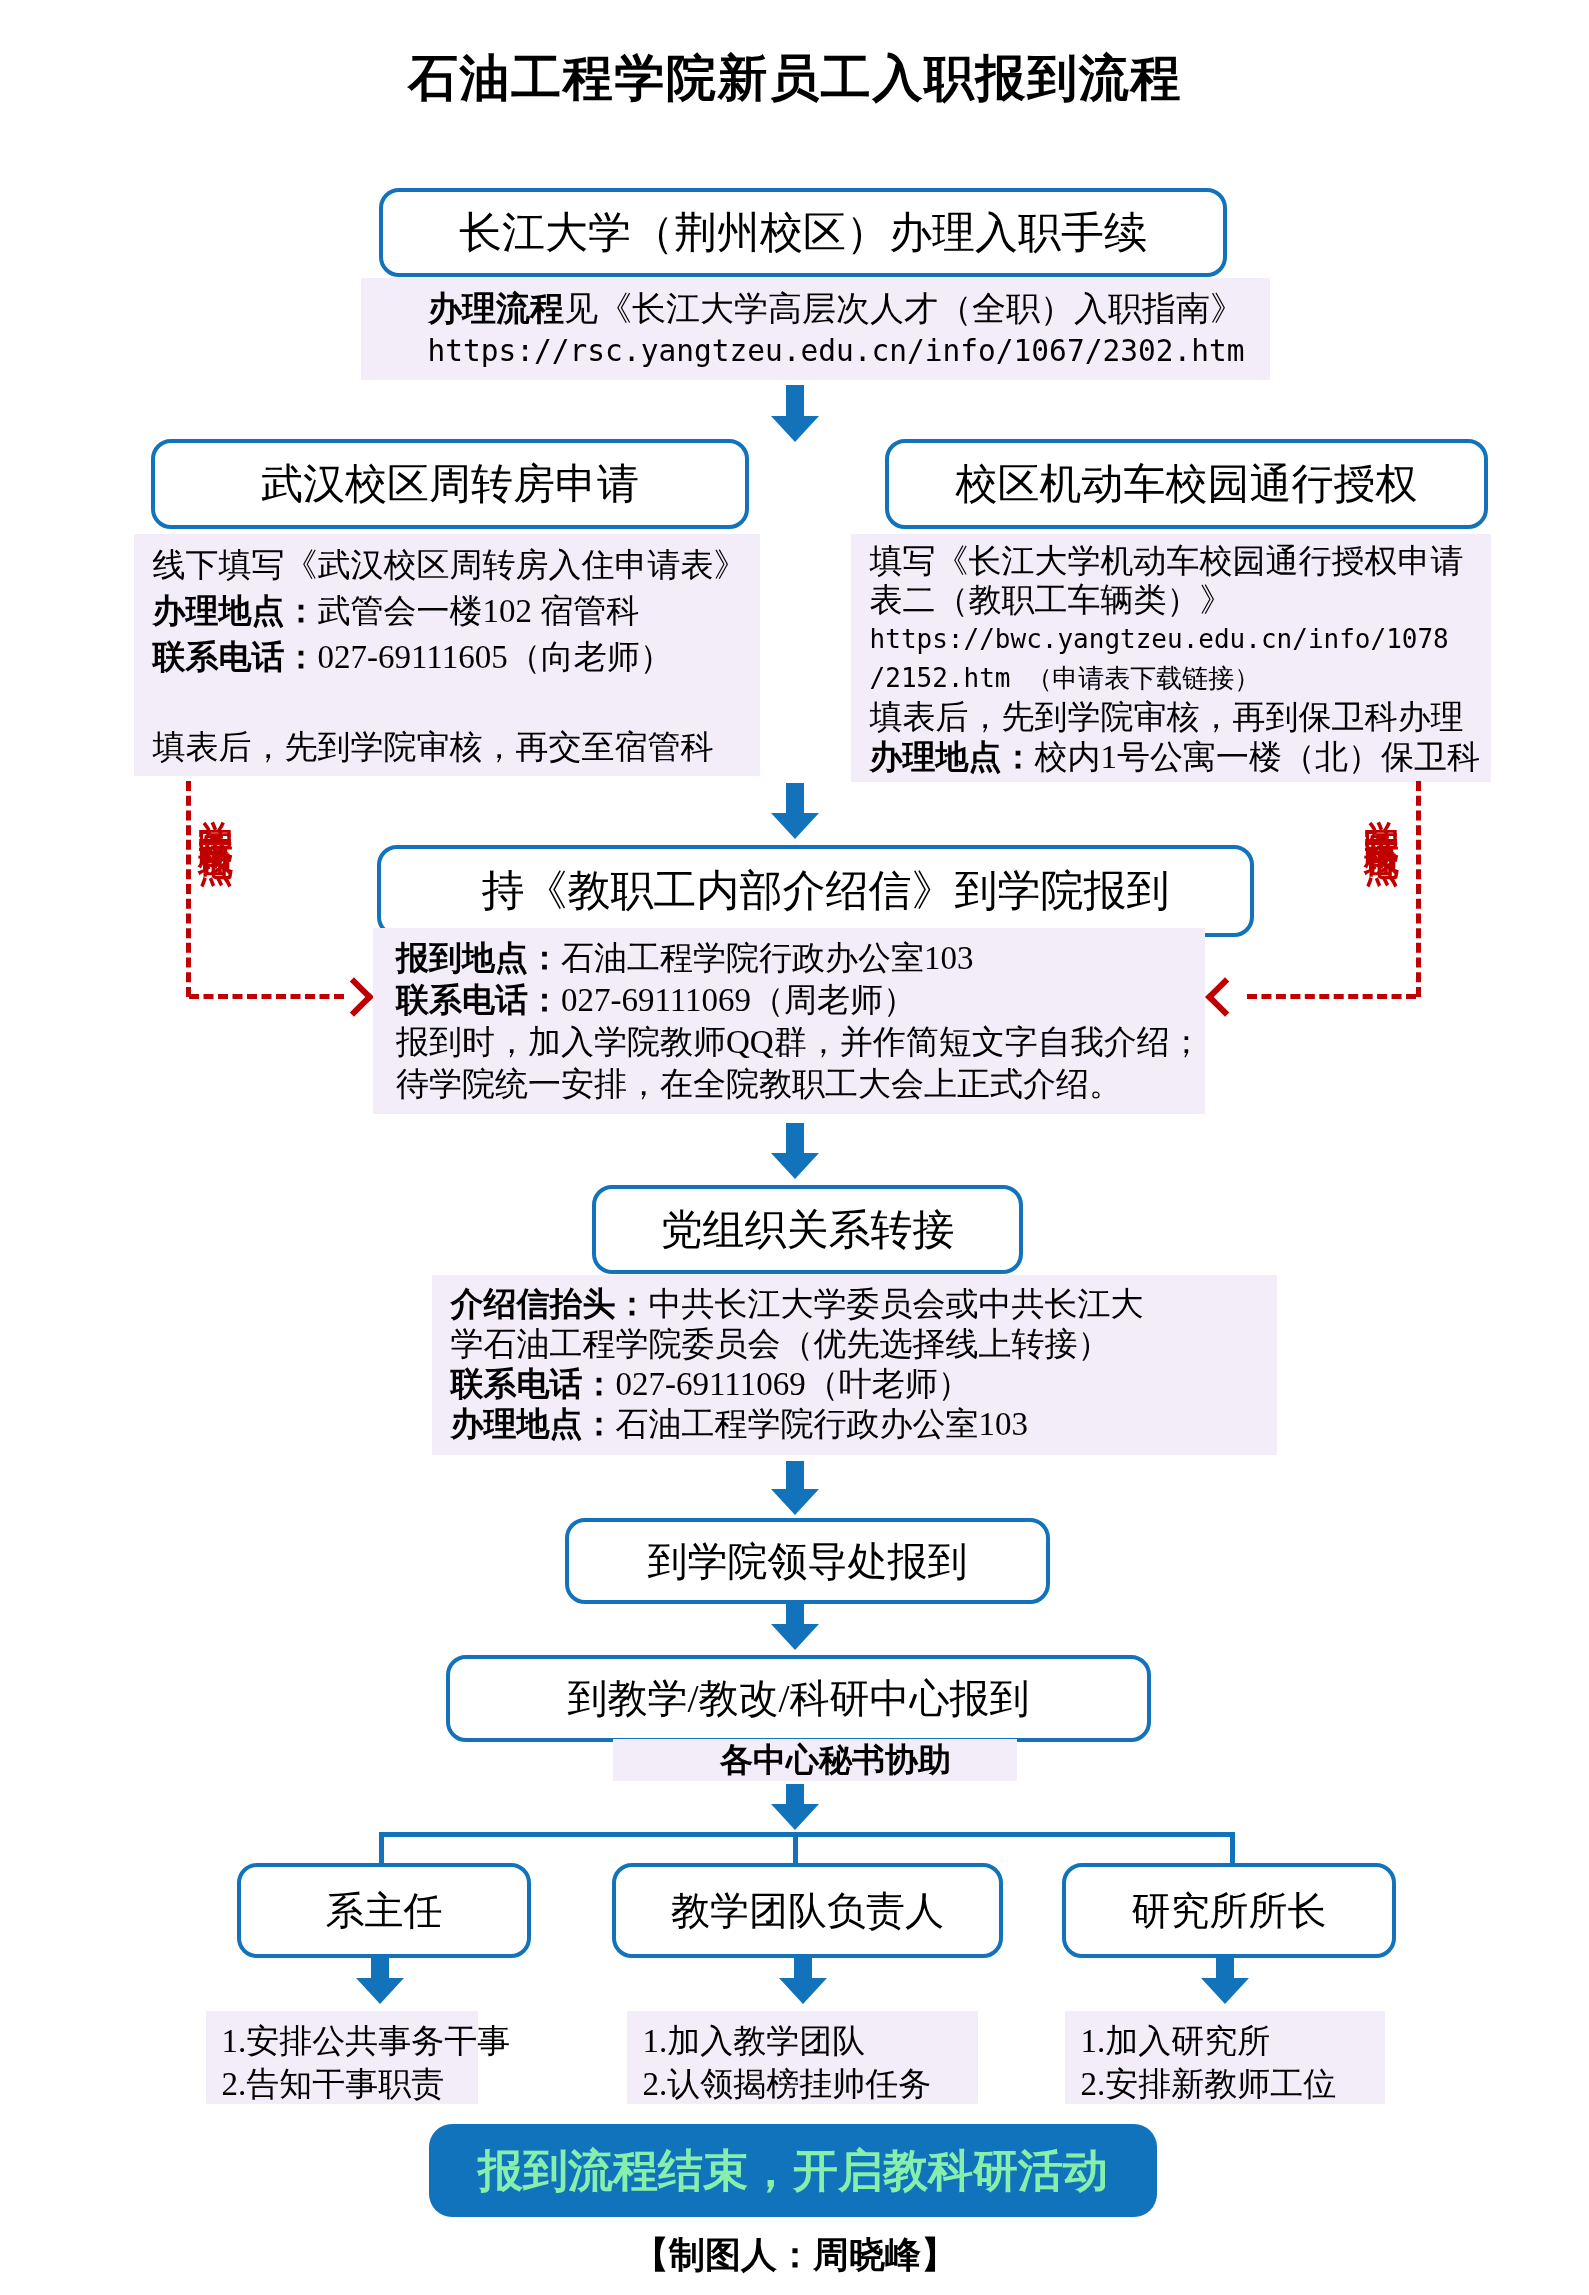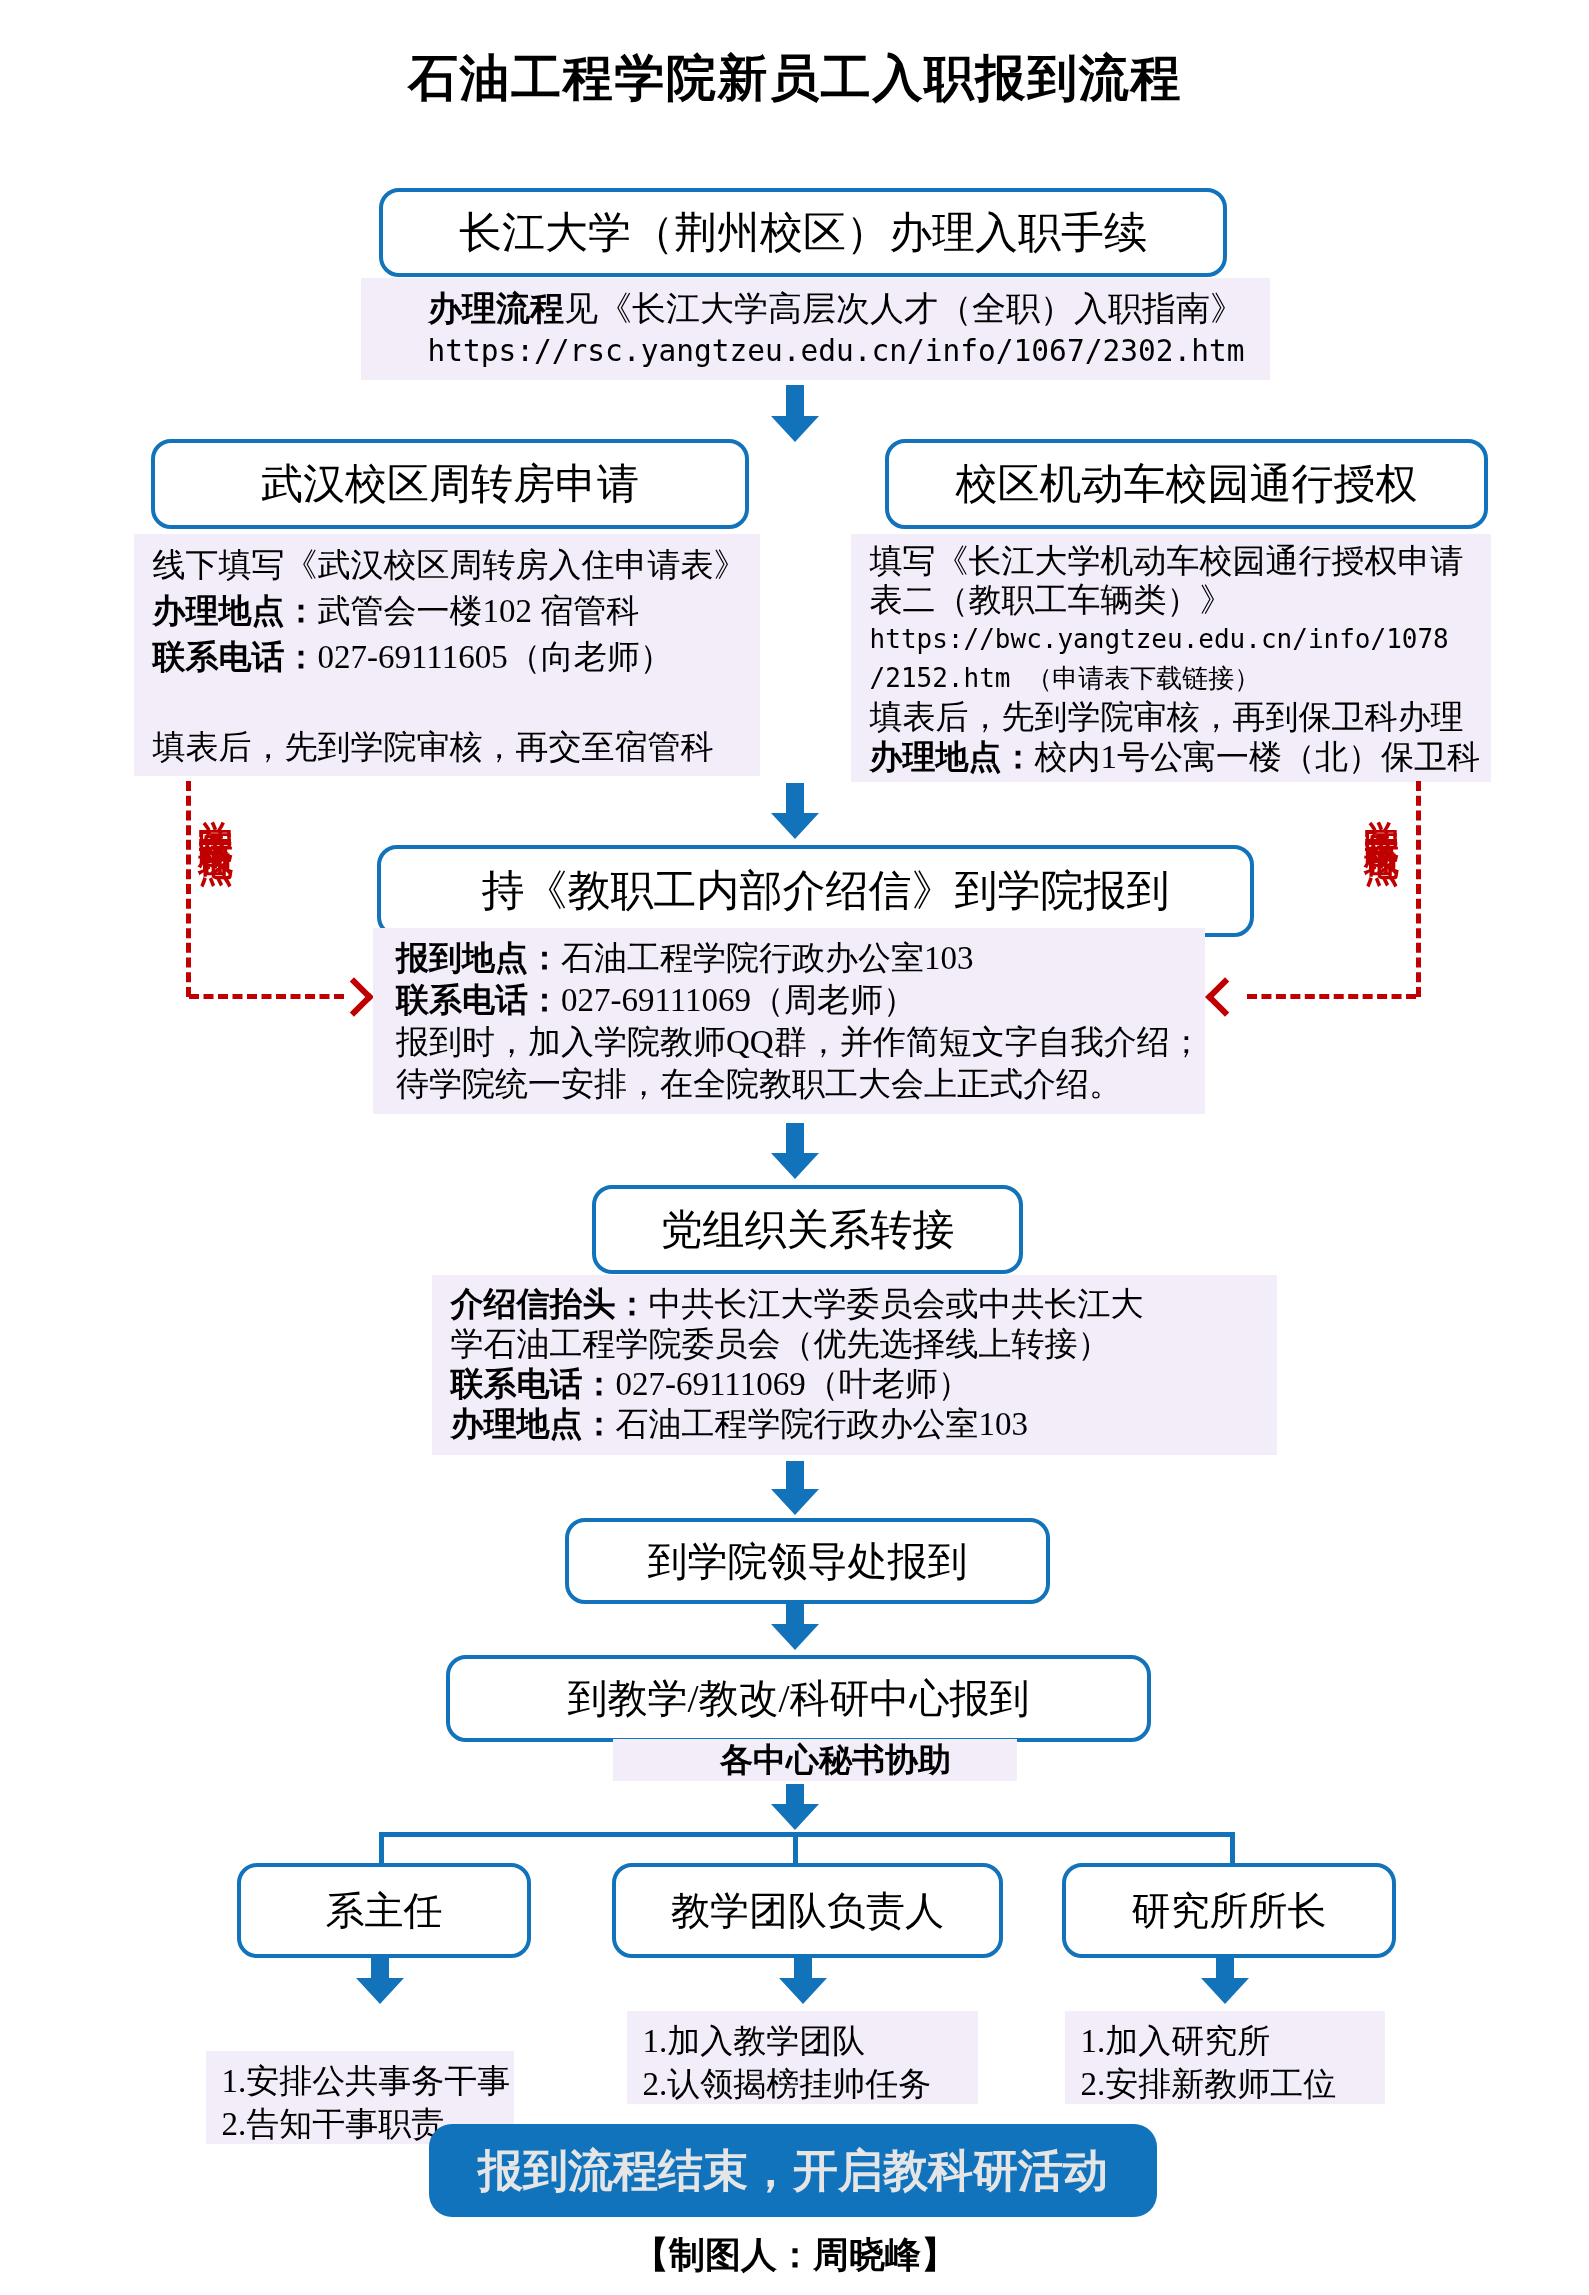--- a/index.html
+++ b/index.html
@@ -27,21 +27,21 @@
   .vstub{background:#1273bb;width:4.7px;}
   
   .rdash-v{border-left:5.4px dashed #c00000;width:0;}
   .rdash-h{border-top:5.4px dashed #c00000;height:0;}
   .chev{width:22px;height:22px;border-top:6.2px solid #c00000;border-right:6.2px solid #c00000;}
   .chev.right{transform:rotate(45deg);}
   .chev.left{transform:rotate(-135deg);}
   .audit{color:#c00000;font-family:"Liberation Sans",sans-serif;font-weight:bold;font-size:34px;
          writing-mode:vertical-rl;text-orientation:upright;letter-spacing:6.2px;line-height:1;}
   .finishbar{background:#1073bc;border-radius:23px;display:flex;align-items:center;justify-content:center;
-             color:#e5e5e5;font-family:"Liberation Sans",sans-serif;font-weight:bold;font-size:45px;}
+             color:#86efac;font-family:"Liberation Sans",sans-serif;font-weight:bold;font-size:45px;}
   .footer{left:0;right:0;top:2231px;text-align:center;font-family:"Liberation Sans",sans-serif;
           font-weight:bold;font-size:36px;}
   .strip{display:flex;align-items:center;justify-content:center;
          font-family:"Liberation Sans",sans-serif;font-weight:bold;font-size:33px;}
 </style>
 </head>
 <body>
 
 <div id="canvas">
 
@@ -176,21 +176,21 @@
   </div>
   <div class="abs varrow" style="left:779px;top:1956px;">
     <div class="stem" style="height:22px;"></div>
       <div class="head"></div>
   </div>
   <div class="abs varrow" style="left:1201px;top:1956px;">
     <div class="stem" style="height:22px;"></div>
       <div class="head"></div>
   </div>
 
-  <div class="abs purple plines" style="left:206px;top:2011px;width:308px;height:93px;font-size:33px;line-height:43px;padding-left:15.5px;margin-top:40px;">
+  <div class="abs purple plines" style="left:206px;top:2011px;width:272px;height:93px;font-size:33px;line-height:43px;padding-left:15.5px;">
       <div class="ln">1.安排公共事务干事</div>
       <div class="ln">2.告知干事职责</div>
     </div>
   <div class="abs purple plines" style="left:627px;top:2011px;width:351px;height:93px;font-size:33px;line-height:43px;padding-left:15.5px;">
       <div class="ln">1.加入教学团队</div>
       <div class="ln">2.认领揭榜挂帅任务</div>
     </div>
   <div class="abs purple plines" style="left:1065px;top:2011px;width:320px;height:93px;font-size:33px;line-height:43px;padding-left:15.5px;">
       <div class="ln">1.加入研究所</div>
       <div class="ln">2.安排新教师工位</div>

